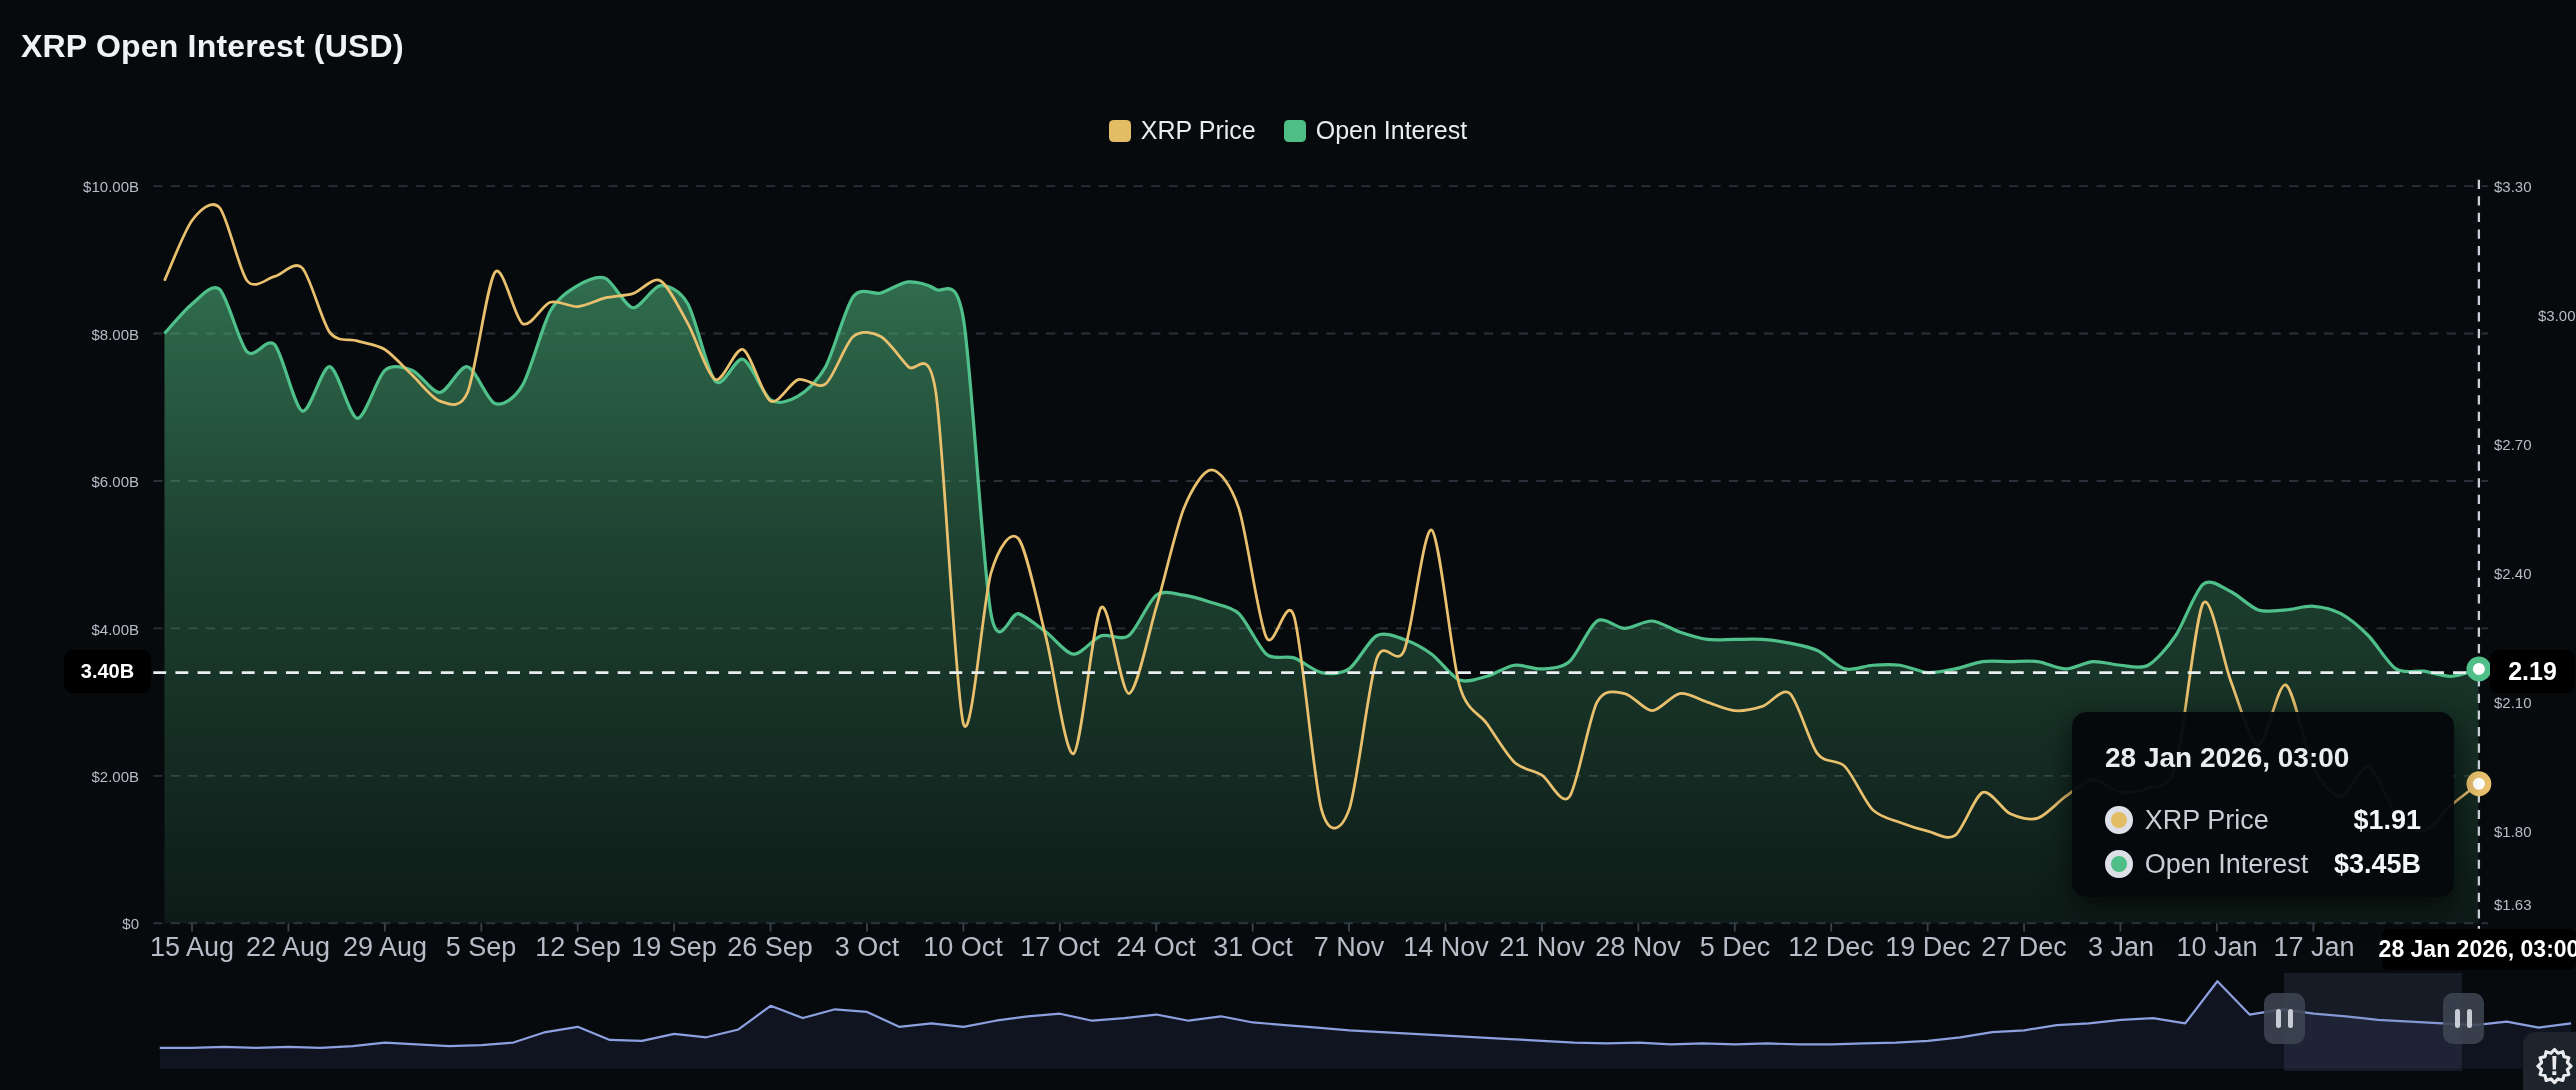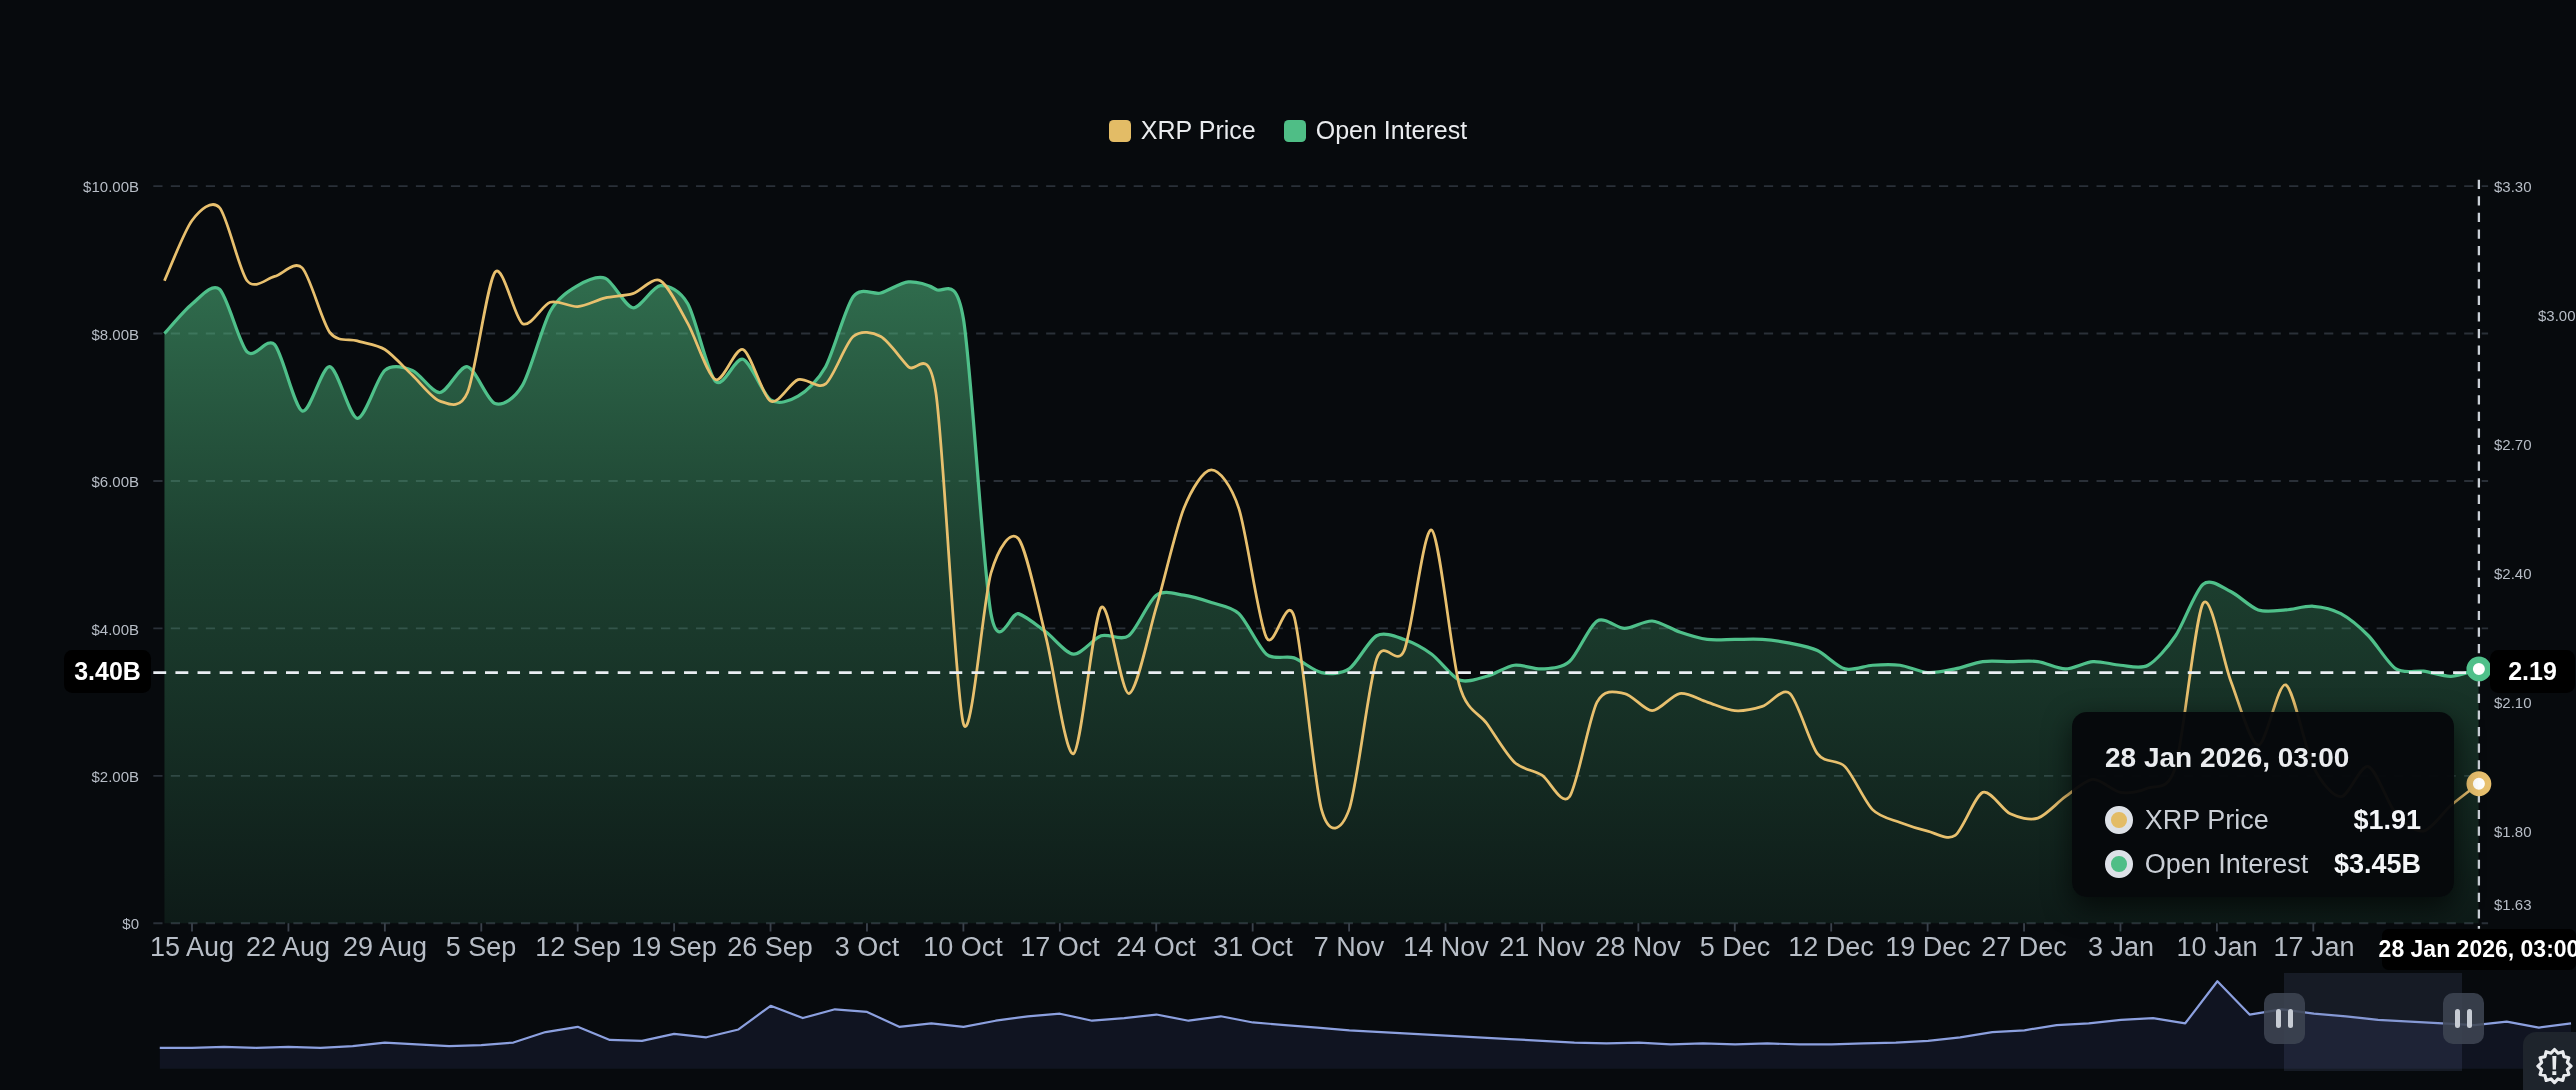--- a/index.html
+++ b/index.html
@@ -9,21 +9,21 @@
   .page-title{position:absolute;left:21px;top:28px;font-size:32px;font-weight:700;color:#F0F2F5;letter-spacing:0.2px;}
   .legend{position:absolute;left:0;top:116px;width:100%;display:flex;justify-content:center;gap:28px;}
   .legend-item{display:flex;align-items:center;gap:10px;cursor:pointer;}
   .swatch{width:22px;height:22px;border-radius:4.6px;display:inline-block;}
   .legend-label{font-size:25px;color:#EAECEF;}
   .axis-label{position:absolute;font-size:15px;color:#B7BDC6;transform:translateY(-50%);white-space:nowrap;}
   .axis-label.left{text-align:right;width:111px;}
   .x-label{position:absolute;font-size:27px;color:#B7BDC6;transform:translate(-50%,-50%);white-space:nowrap;}
   .badge{position:absolute;background:#000;color:#FFF;font-weight:700;border-radius:8.3px;
          display:flex;align-items:center;justify-content:center;white-space:nowrap;}
-  .badge.oi{left:64px;top:650px;width:87px;height:43px;font-size:25px;}
+  .badge.oi{left:64px;top:650px;width:87px;height:43px;font-size:20px;}
   .badge.price{left:2490px;top:650px;width:85px;height:43px;font-size:25px;}
   .badge.date{left:2382px;top:929px;width:194px;height:41px;font-size:23px;border-radius:6.5px;}
   .tooltip{position:absolute;left:2072px;top:712px;width:382px;height:185px;box-sizing:border-box;
            background:rgba(6,8,11,0.97);border-radius:14.7px;padding:29.5px 33px 28px 33px;
            box-shadow:0 9.2px 28px rgba(0,0,0,.65);}
   .tooltip-title{font-size:28px;font-weight:700;color:#EAECEF;margin-bottom:31px;}
   .tooltip-row{display:flex;align-items:center;margin-top:13px;}
   .tooltip-dot{width:15.7px;height:15.7px;border-radius:50%;border:6.5px solid #DDE1E7;margin-right:12px;flex:0 0 auto;}
   .tooltip-label{font-size:27px;color:#C9CED5;}
   .tooltip-value{font-size:27px;font-weight:700;color:#F4F6F8;margin-left:auto;}
@@ -78,20 +78,21 @@
       <line x1="2510.2999999999997" y1="1002" x2="2510.2999999999997" y2="1011" stroke="#3A414B" stroke-width="2"></line>
   <path d="M178.1,362.0C182.4,357.4 199.5,336.9 208.0,330.0C216.5,323.1 229.4,306.6 237.9,314.0C246.4,321.4 259.3,373.4 267.8,382.0C276.3,390.6 289.2,364.9 297.7,374.0C306.2,383.1 319.1,442.6 327.6,446.0C336.1,449.4 349.0,396.9 357.5,398.0C366.0,399.1 378.9,453.4 387.4,454.0C395.9,454.6 408.8,409.4 417.3,402.0C425.8,394.6 438.7,398.6 447.2,402.0C455.7,405.4 468.6,426.6 477.1,426.0C485.6,425.4 498.5,396.3 507.0,398.0C515.5,399.7 528.4,435.1 536.9,438.0C545.4,440.9 558.3,432.3 566.8,418.0C575.3,403.7 588.2,353.4 596.7,338.0C605.2,322.6 618.1,315.1 626.6,310.0C635.1,304.9 648.0,298.6 656.5,302.0C665.0,305.4 677.9,332.9 686.4,334.0C694.9,335.1 707.8,310.6 716.3,310.0C724.8,309.4 737.7,315.1 746.2,330.0C754.7,344.9 767.6,405.4 776.1,414.0C784.6,422.6 797.5,387.1 806.0,390.0C814.5,392.9 827.4,428.3 835.9,434.0C844.4,439.7 857.3,435.1 865.8,430.0C874.3,424.9 887.2,413.4 895.7,398.0C904.2,382.6 917.1,333.4 925.6,322.0C934.1,310.6 947.0,320.3 955.5,318.0C964.0,315.7 976.9,306.6 985.4,306.0C993.9,305.4 1006.8,308.3 1015.3,314.0C1023.8,319.7 1036.7,295.7 1045.2,346.0C1053.7,396.3 1066.6,620.3 1075.1,666.0C1083.6,711.7 1096.5,663.1 1105.0,666.0C1113.5,668.9 1126.4,679.7 1134.9,686.0C1143.4,692.3 1156.3,709.4 1164.8,710.0C1173.3,710.6 1186.2,692.9 1194.7,690.0C1203.2,687.1 1216.1,696.3 1224.6,690.0C1233.1,683.7 1246.0,652.3 1254.5,646.0C1263.0,639.7 1275.9,644.9 1284.4,646.0C1292.9,647.1 1305.8,651.1 1314.3,654.0C1322.8,656.9 1335.7,658.0 1344.2,666.0C1352.7,674.0 1365.6,703.1 1374.1,710.0C1382.6,716.9 1395.5,711.1 1404.0,714.0C1412.5,716.9 1425.4,728.3 1433.9,730.0C1442.4,731.7 1455.3,731.7 1463.8,726.0C1472.3,720.3 1485.2,694.6 1493.7,690.0C1502.2,685.4 1515.1,691.1 1523.6,694.0C1532.1,696.9 1545.0,703.7 1553.5,710.0C1562.0,716.3 1574.9,734.6 1583.4,738.0C1591.9,741.4 1604.8,736.3 1613.3,734.0C1621.8,731.7 1634.7,723.1 1643.2,722.0C1651.7,720.9 1664.6,726.6 1673.1,726.0C1681.6,725.4 1694.5,725.4 1703.0,718.0C1711.5,710.6 1724.4,679.1 1732.9,674.0C1741.4,668.9 1754.3,682.0 1762.8,682.0C1771.3,682.0 1784.2,673.4 1792.7,674.0C1801.2,674.6 1814.1,683.1 1822.6,686.0C1831.1,688.9 1844.0,692.9 1852.5,694.0C1861.0,695.1 1873.9,694.0 1882.4,694.0C1890.9,694.0 1903.8,693.4 1912.3,694.0C1920.8,694.6 1933.7,696.3 1942.2,698.0C1950.7,699.7 1963.6,702.0 1972.1,706.0C1980.6,710.0 1993.5,723.7 2002.0,726.0C2010.5,728.3 2023.4,722.6 2031.9,722.0C2040.4,721.4 2053.3,720.9 2061.8,722.0C2070.3,723.1 2083.2,729.4 2091.7,730.0C2100.2,730.6 2113.1,727.7 2121.6,726.0C2130.1,724.3 2143.0,719.1 2151.5,718.0C2160.0,716.9 2172.9,718.0 2181.4,718.0C2189.9,718.0 2202.8,716.9 2211.3,718.0C2219.8,719.1 2232.7,726.0 2241.2,726.0C2249.7,726.0 2262.6,718.6 2271.1,718.0C2279.6,717.4 2292.5,721.4 2301.0,722.0C2309.5,722.6 2322.4,726.6 2330.9,722.0C2339.4,717.4 2352.3,702.6 2360.8,690.0C2369.3,677.4 2382.2,640.9 2390.7,634.0C2399.2,627.1 2412.1,638.0 2420.6,642.0C2429.1,646.0 2442.0,659.1 2450.5,662.0C2459.0,664.9 2471.9,662.6 2480.4,662.0C2488.9,661.4 2501.8,657.4 2510.3,658.0C2518.8,658.6 2531.7,661.4 2540.2,666.0C2548.7,670.6 2561.6,681.4 2570.1,690.0C2578.6,698.6 2591.5,720.5 2600.0,726.0C2608.5,731.5 2621.4,727.3 2629.9,728.4C2638.4,729.5 2651.3,734.3 2659.8,734.0C2668.3,733.7 2685.4,727.1 2689.7,726.0L2689.7,1002 L178.1,1002 Z" fill="url(#oiFill)" stroke="none"></path>
   <path d="M178.1,362.0C182.4,357.4 199.5,336.9 208.0,330.0C216.5,323.1 229.4,306.6 237.9,314.0C246.4,321.4 259.3,373.4 267.8,382.0C276.3,390.6 289.2,364.9 297.7,374.0C306.2,383.1 319.1,442.6 327.6,446.0C336.1,449.4 349.0,396.9 357.5,398.0C366.0,399.1 378.9,453.4 387.4,454.0C395.9,454.6 408.8,409.4 417.3,402.0C425.8,394.6 438.7,398.6 447.2,402.0C455.7,405.4 468.6,426.6 477.1,426.0C485.6,425.4 498.5,396.3 507.0,398.0C515.5,399.7 528.4,435.1 536.9,438.0C545.4,440.9 558.3,432.3 566.8,418.0C575.3,403.7 588.2,353.4 596.7,338.0C605.2,322.6 618.1,315.1 626.6,310.0C635.1,304.9 648.0,298.6 656.5,302.0C665.0,305.4 677.9,332.9 686.4,334.0C694.9,335.1 707.8,310.6 716.3,310.0C724.8,309.4 737.7,315.1 746.2,330.0C754.7,344.9 767.6,405.4 776.1,414.0C784.6,422.6 797.5,387.1 806.0,390.0C814.5,392.9 827.4,428.3 835.9,434.0C844.4,439.7 857.3,435.1 865.8,430.0C874.3,424.9 887.2,413.4 895.7,398.0C904.2,382.6 917.1,333.4 925.6,322.0C934.1,310.6 947.0,320.3 955.5,318.0C964.0,315.7 976.9,306.6 985.4,306.0C993.9,305.4 1006.8,308.3 1015.3,314.0C1023.8,319.7 1036.7,295.7 1045.2,346.0C1053.7,396.3 1066.6,620.3 1075.1,666.0C1083.6,711.7 1096.5,663.1 1105.0,666.0C1113.5,668.9 1126.4,679.7 1134.9,686.0C1143.4,692.3 1156.3,709.4 1164.8,710.0C1173.3,710.6 1186.2,692.9 1194.7,690.0C1203.2,687.1 1216.1,696.3 1224.6,690.0C1233.1,683.7 1246.0,652.3 1254.5,646.0C1263.0,639.7 1275.9,644.9 1284.4,646.0C1292.9,647.1 1305.8,651.1 1314.3,654.0C1322.8,656.9 1335.7,658.0 1344.2,666.0C1352.7,674.0 1365.6,703.1 1374.1,710.0C1382.6,716.9 1395.5,711.1 1404.0,714.0C1412.5,716.9 1425.4,728.3 1433.9,730.0C1442.4,731.7 1455.3,731.7 1463.8,726.0C1472.3,720.3 1485.2,694.6 1493.7,690.0C1502.2,685.4 1515.1,691.1 1523.6,694.0C1532.1,696.9 1545.0,703.7 1553.5,710.0C1562.0,716.3 1574.9,734.6 1583.4,738.0C1591.9,741.4 1604.8,736.3 1613.3,734.0C1621.8,731.7 1634.7,723.1 1643.2,722.0C1651.7,720.9 1664.6,726.6 1673.1,726.0C1681.6,725.4 1694.5,725.4 1703.0,718.0C1711.5,710.6 1724.4,679.1 1732.9,674.0C1741.4,668.9 1754.3,682.0 1762.8,682.0C1771.3,682.0 1784.2,673.4 1792.7,674.0C1801.2,674.6 1814.1,683.1 1822.6,686.0C1831.1,688.9 1844.0,692.9 1852.5,694.0C1861.0,695.1 1873.9,694.0 1882.4,694.0C1890.9,694.0 1903.8,693.4 1912.3,694.0C1920.8,694.6 1933.7,696.3 1942.2,698.0C1950.7,699.7 1963.6,702.0 1972.1,706.0C1980.6,710.0 1993.5,723.7 2002.0,726.0C2010.5,728.3 2023.4,722.6 2031.9,722.0C2040.4,721.4 2053.3,720.9 2061.8,722.0C2070.3,723.1 2083.2,729.4 2091.7,730.0C2100.2,730.6 2113.1,727.7 2121.6,726.0C2130.1,724.3 2143.0,719.1 2151.5,718.0C2160.0,716.9 2172.9,718.0 2181.4,718.0C2189.9,718.0 2202.8,716.9 2211.3,718.0C2219.8,719.1 2232.7,726.0 2241.2,726.0C2249.7,726.0 2262.6,718.6 2271.1,718.0C2279.6,717.4 2292.5,721.4 2301.0,722.0C2309.5,722.6 2322.4,726.6 2330.9,722.0C2339.4,717.4 2352.3,702.6 2360.8,690.0C2369.3,677.4 2382.2,640.9 2390.7,634.0C2399.2,627.1 2412.1,638.0 2420.6,642.0C2429.1,646.0 2442.0,659.1 2450.5,662.0C2459.0,664.9 2471.9,662.6 2480.4,662.0C2488.9,661.4 2501.8,657.4 2510.3,658.0C2518.8,658.6 2531.7,661.4 2540.2,666.0C2548.7,670.6 2561.6,681.4 2570.1,690.0C2578.6,698.6 2591.5,720.5 2600.0,726.0C2608.5,731.5 2621.4,727.3 2629.9,728.4C2638.4,729.5 2651.3,734.3 2659.8,734.0C2668.3,733.7 2685.4,727.1 2689.7,726.0" fill="none" stroke="#4FC08A" stroke-width="3.5" stroke-linejoin="round"></path>
   <path d="M178.1,304.7C182.4,295.3 199.5,250.7 208.0,239.3C216.5,228.0 229.4,216.0 237.9,225.3C246.4,234.7 259.3,294.0 267.8,304.7C276.3,315.3 289.2,302.0 297.7,300.0C306.2,298.0 319.1,282.0 327.6,290.7C336.1,299.3 349.0,349.3 357.5,360.7C366.0,372.0 378.9,367.3 387.4,370.0C395.9,372.7 408.8,374.0 417.3,379.3C425.8,384.7 438.7,399.3 447.2,407.3C455.7,415.3 468.6,432.7 477.1,435.3C485.6,438.0 498.5,446.0 507.0,426.0C515.5,406.0 528.4,306.0 536.9,295.3C545.4,284.7 558.3,346.7 566.8,351.3C575.3,356.0 588.2,330.7 596.7,328.0C605.2,325.3 618.1,333.3 626.6,332.7C635.1,332.0 648.0,325.3 656.5,323.3C665.0,321.3 677.9,321.3 686.4,318.7C694.9,316.0 707.8,300.0 716.3,304.7C724.8,309.3 737.7,336.0 746.2,351.3C754.7,366.7 767.6,408.0 776.1,412.0C784.6,416.0 797.5,376.0 806.0,379.3C814.5,382.7 827.4,430.7 835.9,435.3C844.4,440.0 857.3,414.7 865.8,412.0C874.3,409.3 887.2,423.3 895.7,416.7C904.2,410.0 917.1,372.7 925.6,365.3C934.1,358.0 947.0,360.7 955.5,365.3C964.0,370.0 976.9,389.3 985.4,398.0C993.9,406.7 1006.8,370.7 1015.3,426.0C1023.8,481.3 1036.7,757.3 1045.2,785.3C1053.7,813.3 1066.6,650.7 1075.1,622.0C1083.6,593.3 1096.5,574.7 1105.0,584.7C1113.5,594.7 1126.4,658.7 1134.9,692.0C1143.4,725.3 1156.3,822.7 1164.8,818.0C1173.3,813.3 1186.2,668.7 1194.7,659.3C1203.2,650.0 1216.1,752.7 1224.6,752.7C1233.1,752.7 1246.0,688.0 1254.5,659.3C1263.0,630.7 1275.9,573.3 1284.4,552.0C1292.9,530.7 1305.8,510.0 1314.3,510.0C1322.8,510.0 1335.7,526.0 1344.2,552.0C1352.7,578.0 1365.6,675.3 1374.1,692.0C1382.6,708.7 1395.5,642.0 1404.0,668.7C1412.5,695.3 1425.4,848.7 1433.9,878.7C1442.4,908.7 1455.3,902.0 1463.8,878.7C1472.3,855.3 1485.2,740.0 1493.7,715.3C1502.2,690.7 1515.1,726.0 1523.6,706.0C1532.1,686.0 1545.0,570.0 1553.5,575.3C1562.0,580.7 1574.9,713.3 1583.4,743.3C1591.9,773.3 1604.8,773.3 1613.3,785.3C1621.8,797.3 1634.7,819.3 1643.2,827.3C1651.7,835.3 1664.6,836.0 1673.1,841.3C1681.6,846.7 1694.5,876.0 1703.0,864.7C1711.5,853.3 1724.4,778.0 1732.9,762.0C1741.4,746.0 1754.3,751.3 1762.8,752.7C1771.3,754.0 1784.2,771.3 1792.7,771.3C1801.2,771.3 1814.1,754.0 1822.6,752.7C1831.1,751.3 1844.0,759.3 1852.5,762.0C1861.0,764.7 1873.9,770.7 1882.4,771.3C1890.9,772.0 1903.8,769.3 1912.3,766.7C1920.8,764.0 1933.7,745.3 1942.2,752.7C1950.7,760.0 1963.6,806.7 1972.1,818.0C1980.6,829.3 1993.5,823.3 2002.0,832.0C2010.5,840.7 2023.4,870.0 2031.9,878.7C2040.4,887.3 2053.3,889.3 2061.8,892.7C2070.3,896.0 2083.2,900.0 2091.7,902.0C2100.2,904.0 2113.1,912.7 2121.6,906.7C2130.1,900.7 2143.0,863.3 2151.5,860.0C2160.0,856.7 2172.9,879.3 2181.4,883.3C2189.9,887.3 2202.8,890.7 2211.3,888.0C2219.8,885.3 2232.7,870.7 2241.2,864.7C2249.7,858.7 2262.6,846.7 2271.1,846.0C2279.6,845.3 2292.5,858.7 2301.0,860.0C2309.5,861.3 2322.4,859.3 2330.9,855.3C2339.4,851.3 2352.3,860.7 2360.8,832.0C2369.3,803.3 2382.2,668.0 2390.7,654.7C2399.2,641.3 2412.1,716.7 2420.6,738.7C2429.1,760.7 2442.0,808.0 2450.5,808.7C2459.0,809.3 2471.9,740.0 2480.4,743.3C2488.9,746.7 2501.8,814.7 2510.3,832.0C2518.8,849.3 2531.7,864.7 2540.2,864.7C2548.7,864.7 2561.6,829.3 2570.1,832.0C2578.6,834.7 2591.5,873.3 2600.0,883.3C2608.5,893.3 2621.4,903.3 2629.9,902.0C2638.4,900.7 2651.3,881.3 2659.8,874.0C2668.3,866.7 2685.4,854.0 2689.7,850.7" fill="none" stroke="#E8C06E" stroke-width="3" stroke-linejoin="round"></path>
   <line x1="2690" y1="195" x2="2690" y2="1008" stroke="#C9CFD6" stroke-width="2.5" stroke-dasharray="10 8"></line>
   <line x1="166" y1="730" x2="2702" y2="730" stroke="#E9EDF2" stroke-width="3" stroke-dasharray="14 10"></line>
   <circle cx="2690" cy="726" r="10" fill="#FFFFFF" stroke="#4FC08A" stroke-width="7"></circle>
   <circle cx="2690" cy="850.6671299999999" r="10" fill="#FFFFFF" stroke="#E8C06E" stroke-width="7"></circle>
     </svg>
 
+  <div class="page-title">XRP Open Interest (USD)</div>
 
   <div class="legend">
     <div class="legend-item">
       <span class="swatch" style="background: rgb(227, 188, 102);"></span>
       <span class="legend-label">XRP Price</span>
     </div>
     <div class="legend-item">
       <span class="swatch" style="background: rgb(79, 190, 134);"></span>
       <span class="legend-label">Open Interest</span>
     </div>

